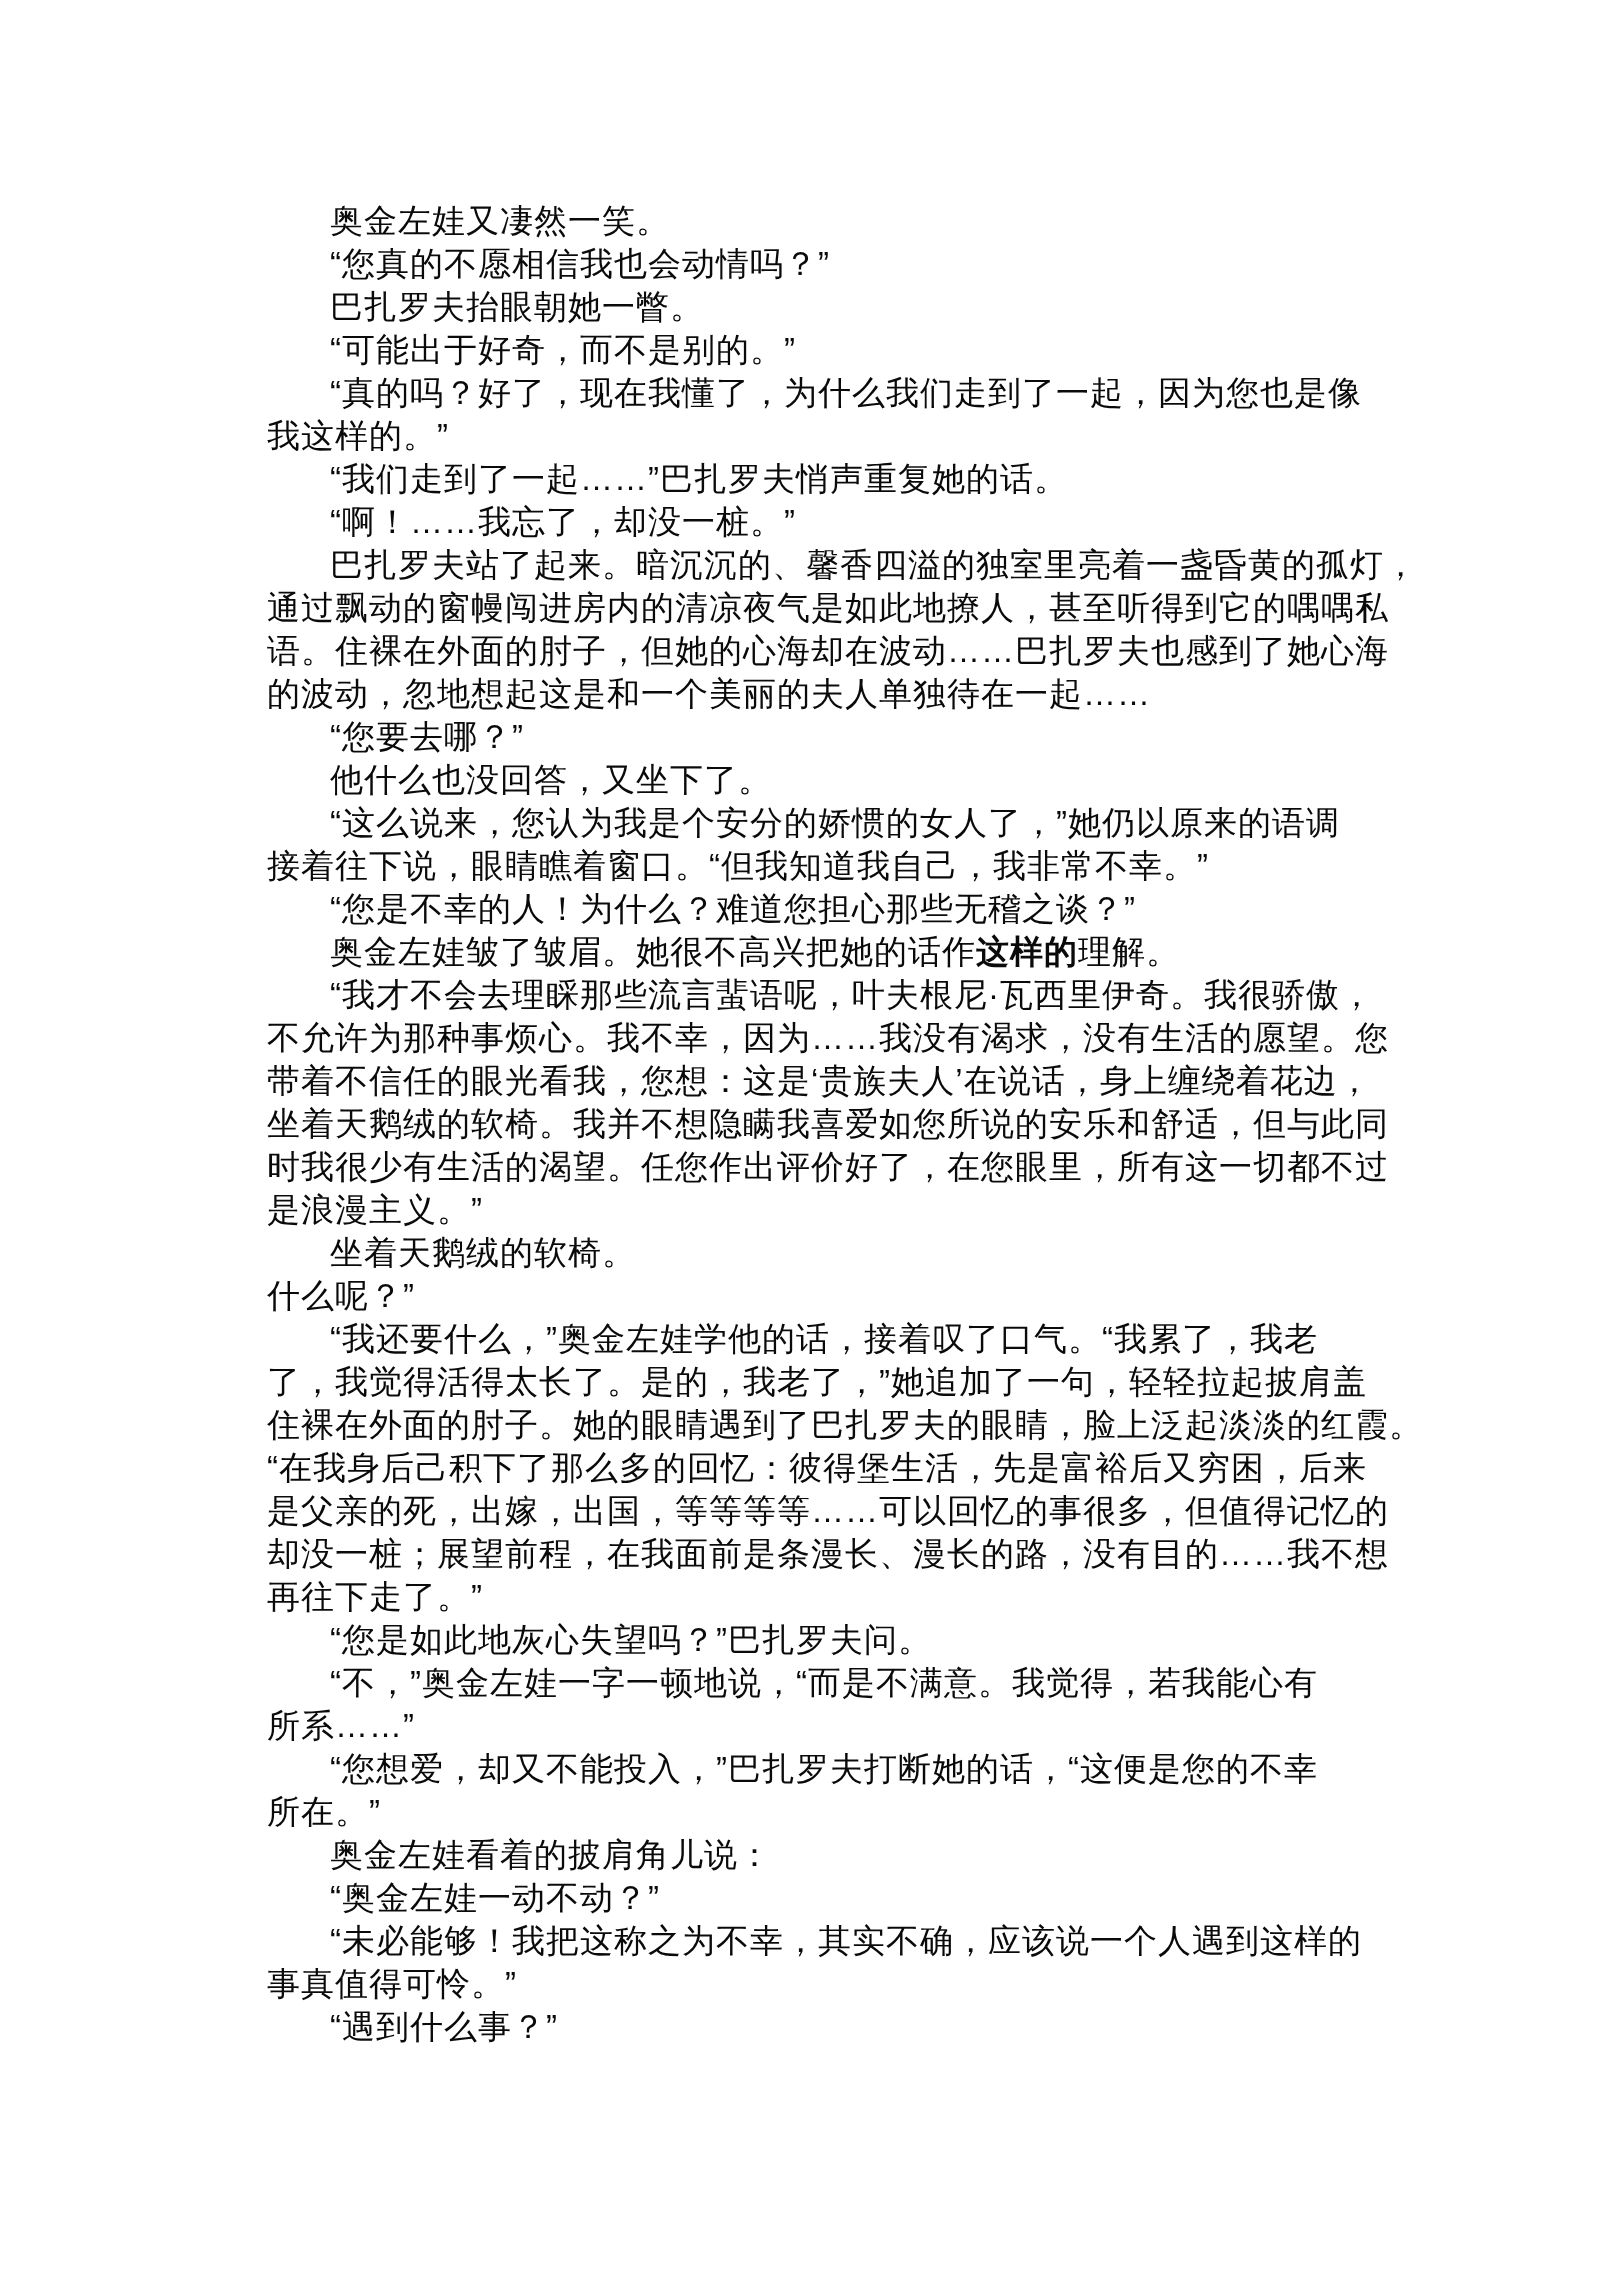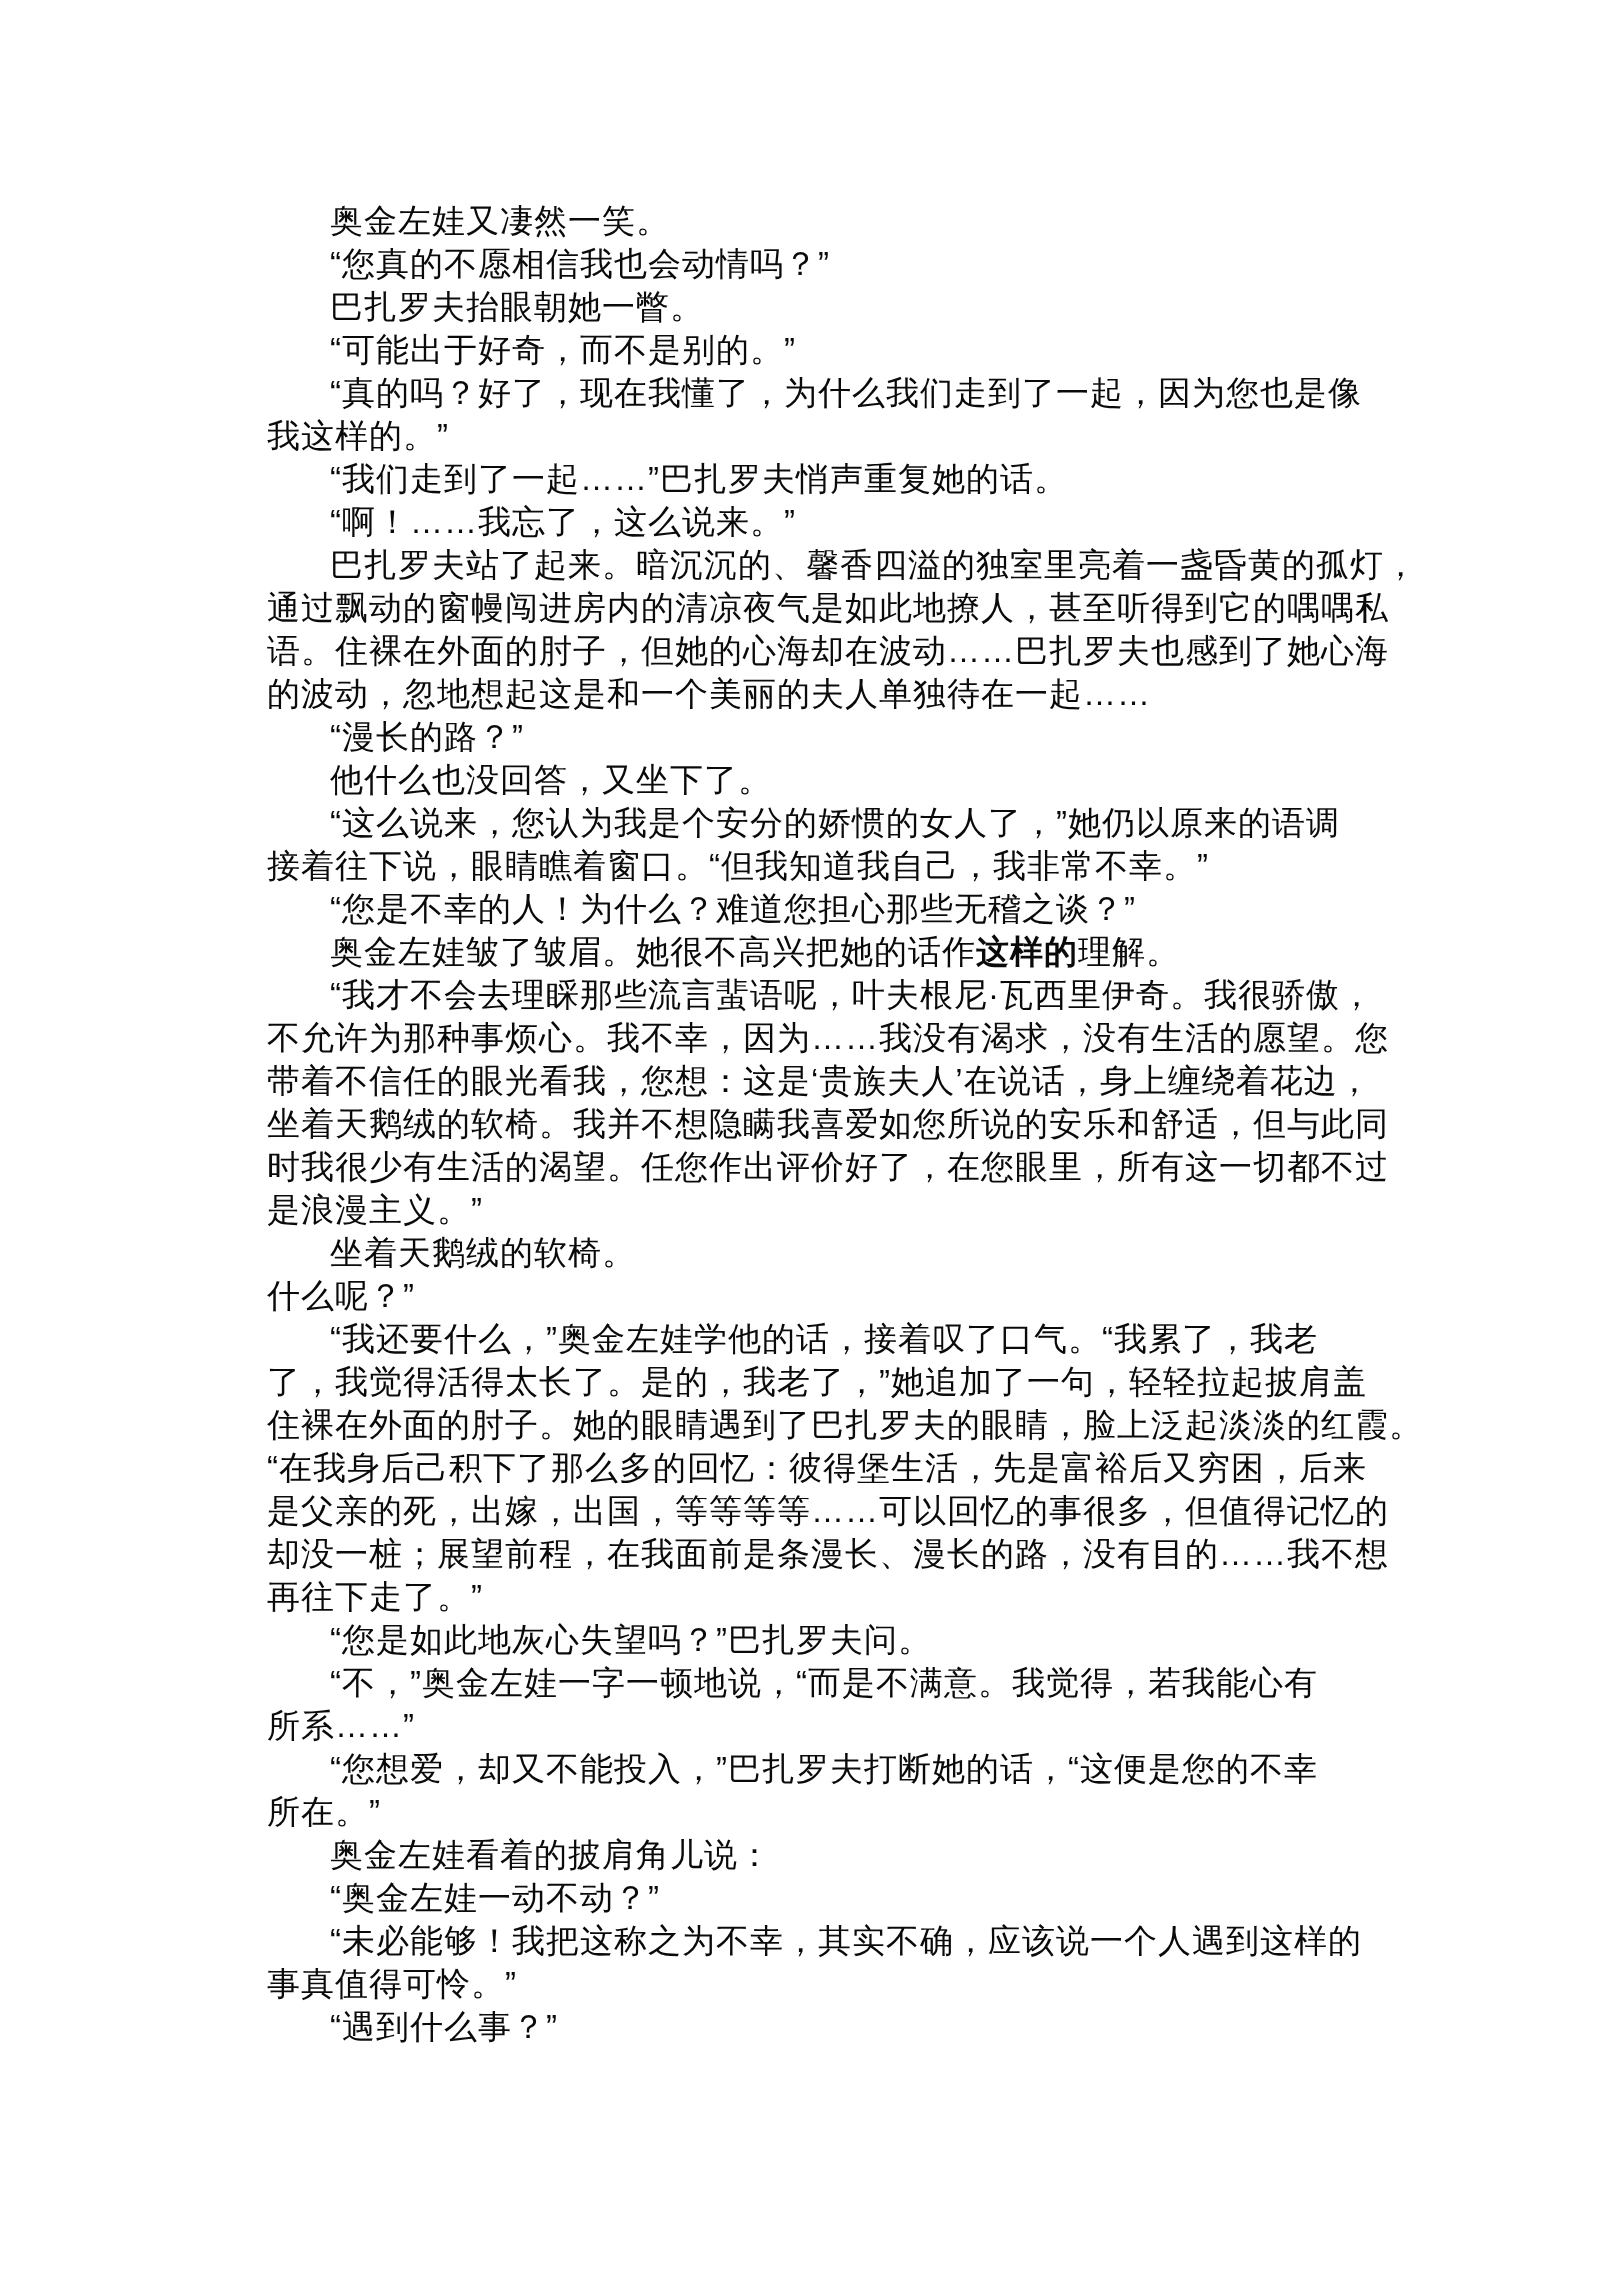--- a/index.html
+++ b/index.html
@@ -49,26 +49,26 @@
 
 <div class="page">
   <div class="textblock">
       <div class="line indent"><span>奥金左娃又凄然一笑。</span></div>
       <div class="line indent"><span>“您真的不愿相信我也会动情吗？”</span></div>
       <div class="line indent"><span>巴扎罗夫抬眼朝她一瞥。</span></div>
       <div class="line indent"><span>“可能出于好奇，而不是别的。”</span></div>
       <div class="line indent"><span>“真的吗？好了，现在我懂了，为什么我们走到了一起，因为您也是像</span></div>
       <div class="line"><span>我这样的。”</span></div>
       <div class="line indent"><span>“我们走到了一起……”巴扎罗夫悄声重复她的话。</span></div>
-      <div class="line indent"><span>“啊！……我忘了，这么说来。”</span></div>
+      <div class="line indent"><span>“啊！……我忘了，却没一桩。”</span></div>
       <div class="line indent"><span>巴扎罗夫站了起来。暗沉沉的、馨香四溢的独室里亮着一盏昏黄的孤灯，</span></div>
       <div class="line"><span>通过飘动的窗幔闯进房内的清凉夜气是如此地撩人，甚至听得到它的喁喁私</span></div>
       <div class="line"><span>语。住裸在外面的肘子，但她的心海却在波动……巴扎罗夫也感到了她心海</span></div>
       <div class="line"><span>的波动，忽地想起这是和一个美丽的夫人单独待在一起……</span></div>
-      <div class="line indent"><span>“漫长的路？”</span></div>
+      <div class="line indent"><span>“您要去哪？”</span></div>
       <div class="line indent"><span>他什么也没回答，又坐下了。</span></div>
       <div class="line indent"><span>“这么说来，您认为我是个安分的娇惯的女人了，”她仍以原来的语调</span></div>
       <div class="line"><span>接着往下说，眼睛瞧着窗口。“但我知道我自己，我非常不幸。”</span></div>
       <div class="line indent"><span>“您是不幸的人！为什么？难道您担心那些无稽之谈？”</span></div>
       <div class="line indent"><span>奥金左娃皱了皱眉。她很不高兴把她的话作</span><span class="bold">这样的</span><span>理解。</span></div>
       <div class="line indent"><span>“我才不会去理睬那些流言蜚语呢，叶夫根尼·瓦西里伊奇。我很骄傲，</span></div>
       <div class="line"><span>不允许为那种事烦心。我不幸，因为……我没有渴求，没有生活的愿望。您</span></div>
       <div class="line"><span>带着不信任的眼光看我，您想：这是‘贵族夫人’在说话，身上缠绕着花边，</span></div>
       <div class="line"><span>坐着天鹅绒的软椅。我并不想隐瞒我喜爱如您所说的安乐和舒适，但与此同</span></div>
       <div class="line"><span>时我很少有生活的渴望。任您作出评价好了，在您眼里，所有这一切都不过</span></div>

